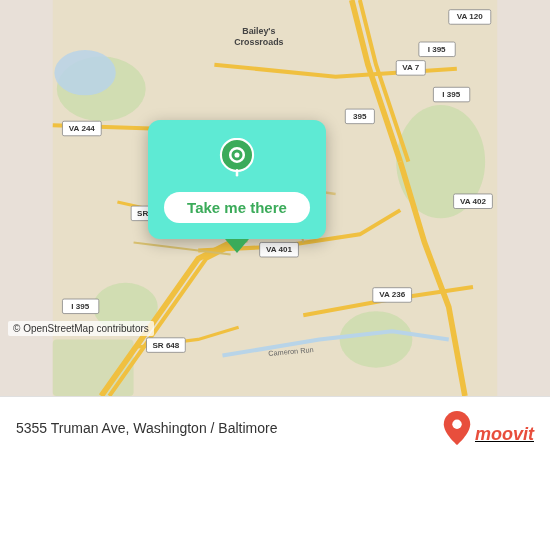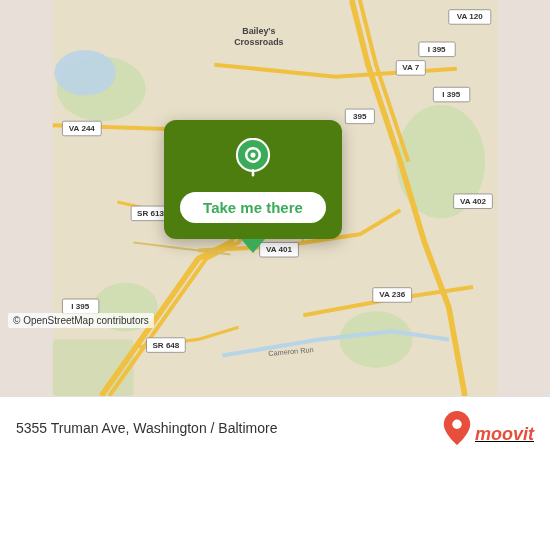--- a/index.html
+++ b/index.html
@@ -25,23 +25,23 @@
       position: absolute;
       top: 0; left: 0;
       width: 100%;
       height: 100%;
     }
 
     
     .popup-card {
       position: absolute;
       top: 120px;
-      left: 164px;
+      left: 148px;
       width: 178px;
-      background: #4d7c0f;
+      background: #5eead4;
       border-radius: 12px;
       display: flex;
       flex-direction: column;
       align-items: center;
       padding: 18px 16px 16px 16px;
       box-shadow: 0 4px 16px rgba(0,0,0,0.28);
       z-index: 10;
     }
 
     .popup-pin-icon {
@@ -108,21 +108,21 @@
     }
 
     .address-text {
       font-size: 14px;
       color: #333;
       flex: 1;
     }
 
     .copyright-text {
       position: absolute;
-      bottom: 68px;
+      bottom: 60px;
       left: 8px;
       font-size: 10px;
       color: #333;
       background: rgba(255,255,255,0.75);
       padding: 2px 5px;
       border-radius: 2px;
       z-index: 5;
     }
   </style>
 </head>

